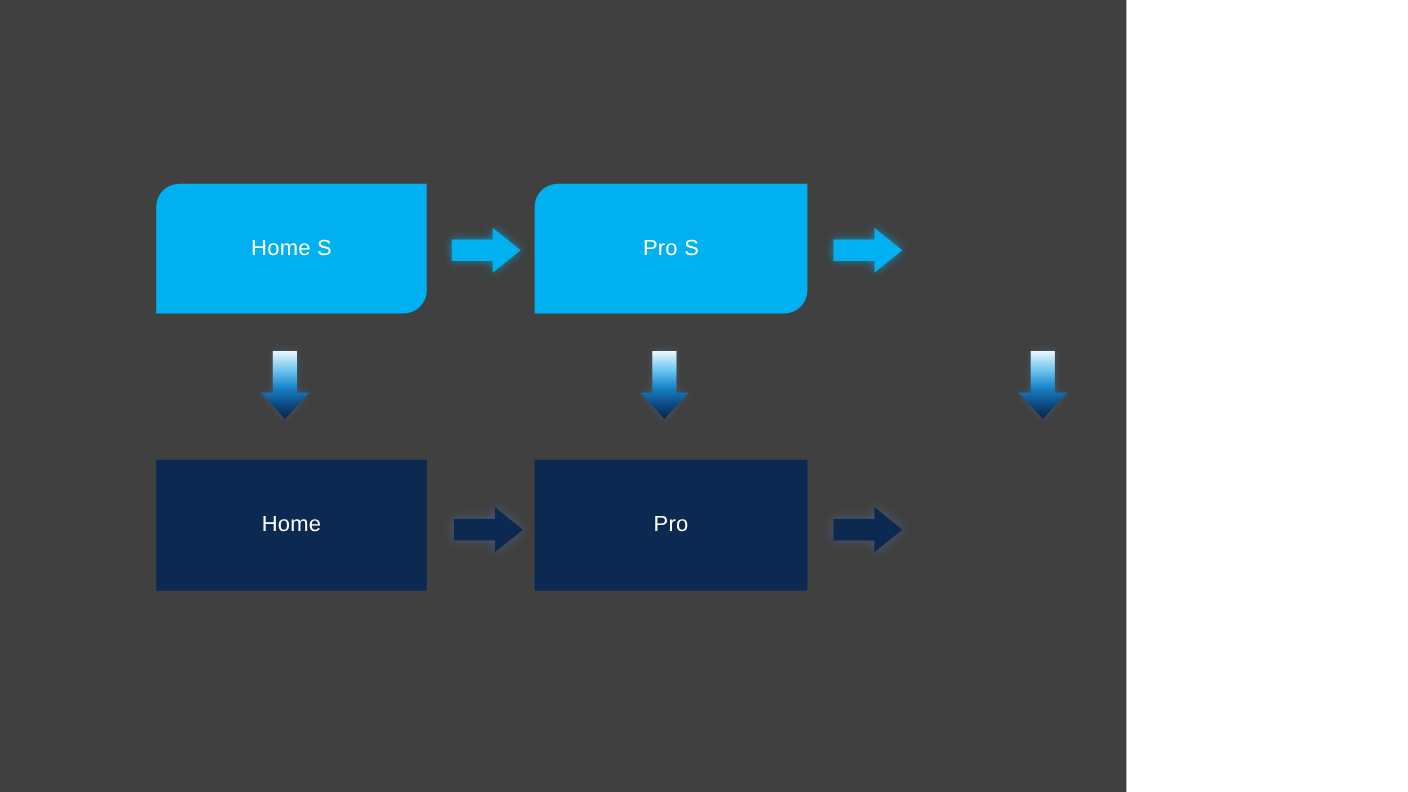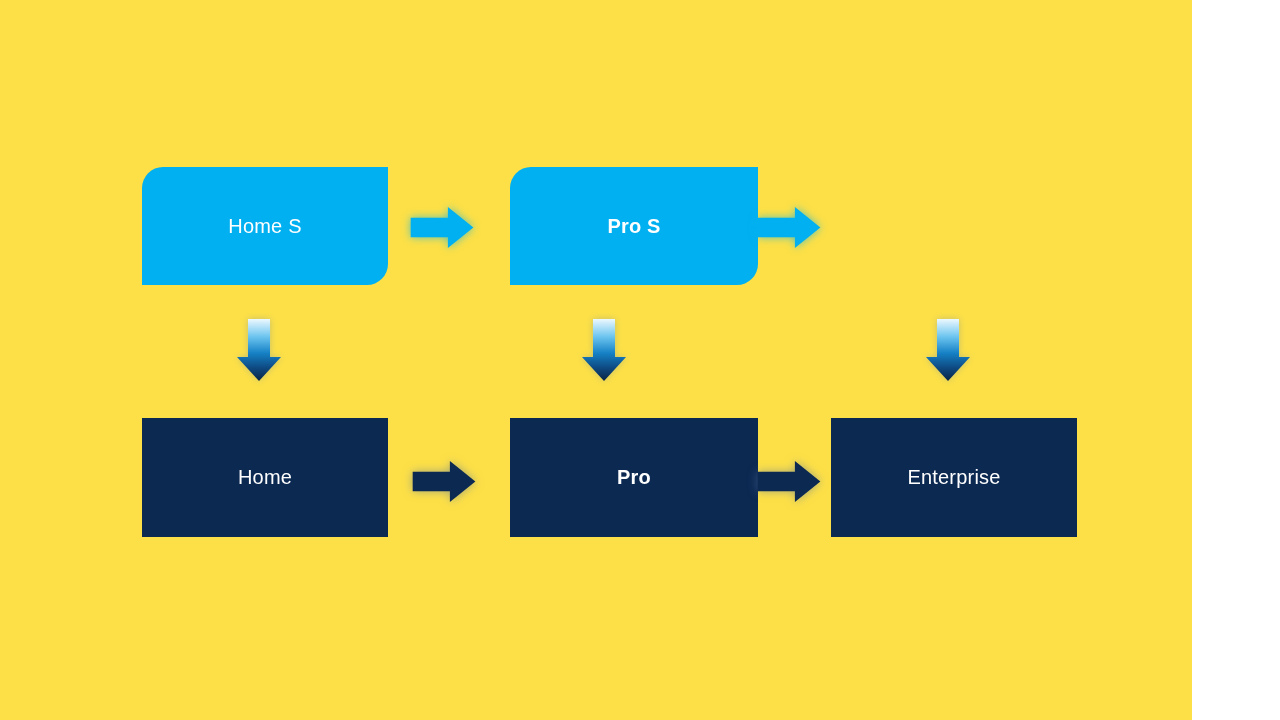--- a/index.html
+++ b/index.html
@@ -1,20 +1,20 @@
 <!DOCTYPE html>
 <html><head>
 <meta charset="utf-8">
 <style>
   html, body { margin: 0; padding: 0; background: #ffffff; }
   .canvas {
     position: relative;
-    width: 1192px;
+    width: 1024px;
     height: 720px;
-    background: #fde047;
+    background: #404040;
     overflow: hidden;
     font-family: "Liberation Sans", sans-serif;
   }
   .box {
     position: absolute;
     display: flex;
     align-items: center;
     justify-content: center;
     color: #ffffff;
     font-size: 20px;
@@ -25,21 +25,21 @@
     height: 118px;
     background: #00B0F0;
     border-radius: 21px 0 21px 0;
   }
   .box.style-bottom {
     top: 418px;
     height: 119px;
     background: #0C2952;
   }
   .c1 { left: 142px; width: 246px; }
-  .c2 { left: 510px; width: 248px; font-weight: bold; }
+  .c2 { left: 486px; width: 248px; }
   .c3 { left: 831px; width: 246px; }
 
   .h-arrow {
     position: absolute;
     width: 66px;
     height: 47px;
   }
   .h-arrow.row-top    { top: 204px; }
   .h-arrow.row-bottom { top: 458px; }
   .h-arrow.light { filter: drop-shadow(0 0 4px rgba(0, 178, 240, 0.65)); }
@@ -104,23 +104,20 @@
   <svg class="v-arrow va-3" viewBox="0 0 48 63">
     <path d="M13 0 H35 V38 H46 L24 62 L2 38 H13 Z" fill="url(#downGrad)"></path>
   </svg>
 
   <div class="box style-bottom c2">
     <span>Pro</span>
   </div>
   <div class="box style-bottom c1">
     <span>Home</span>
   </div>
-  <div class="box style-bottom c3">
-    <span>Enterprise</span>
-  </div>
 
   <svg class="h-arrow row-bottom dark ha-b1" viewBox="0 0 66 48">
     <path d="M0 14 H38 V3 L64 24 L38 45 V34 H0 Z"></path>
   </svg>
   <svg class="h-arrow row-bottom dark ha-b2" viewBox="0 0 66 48">
     <path d="M0 14 H38 V3 L64 24 L38 45 V34 H0 Z"></path>
   </svg>
 
 </div>
 

